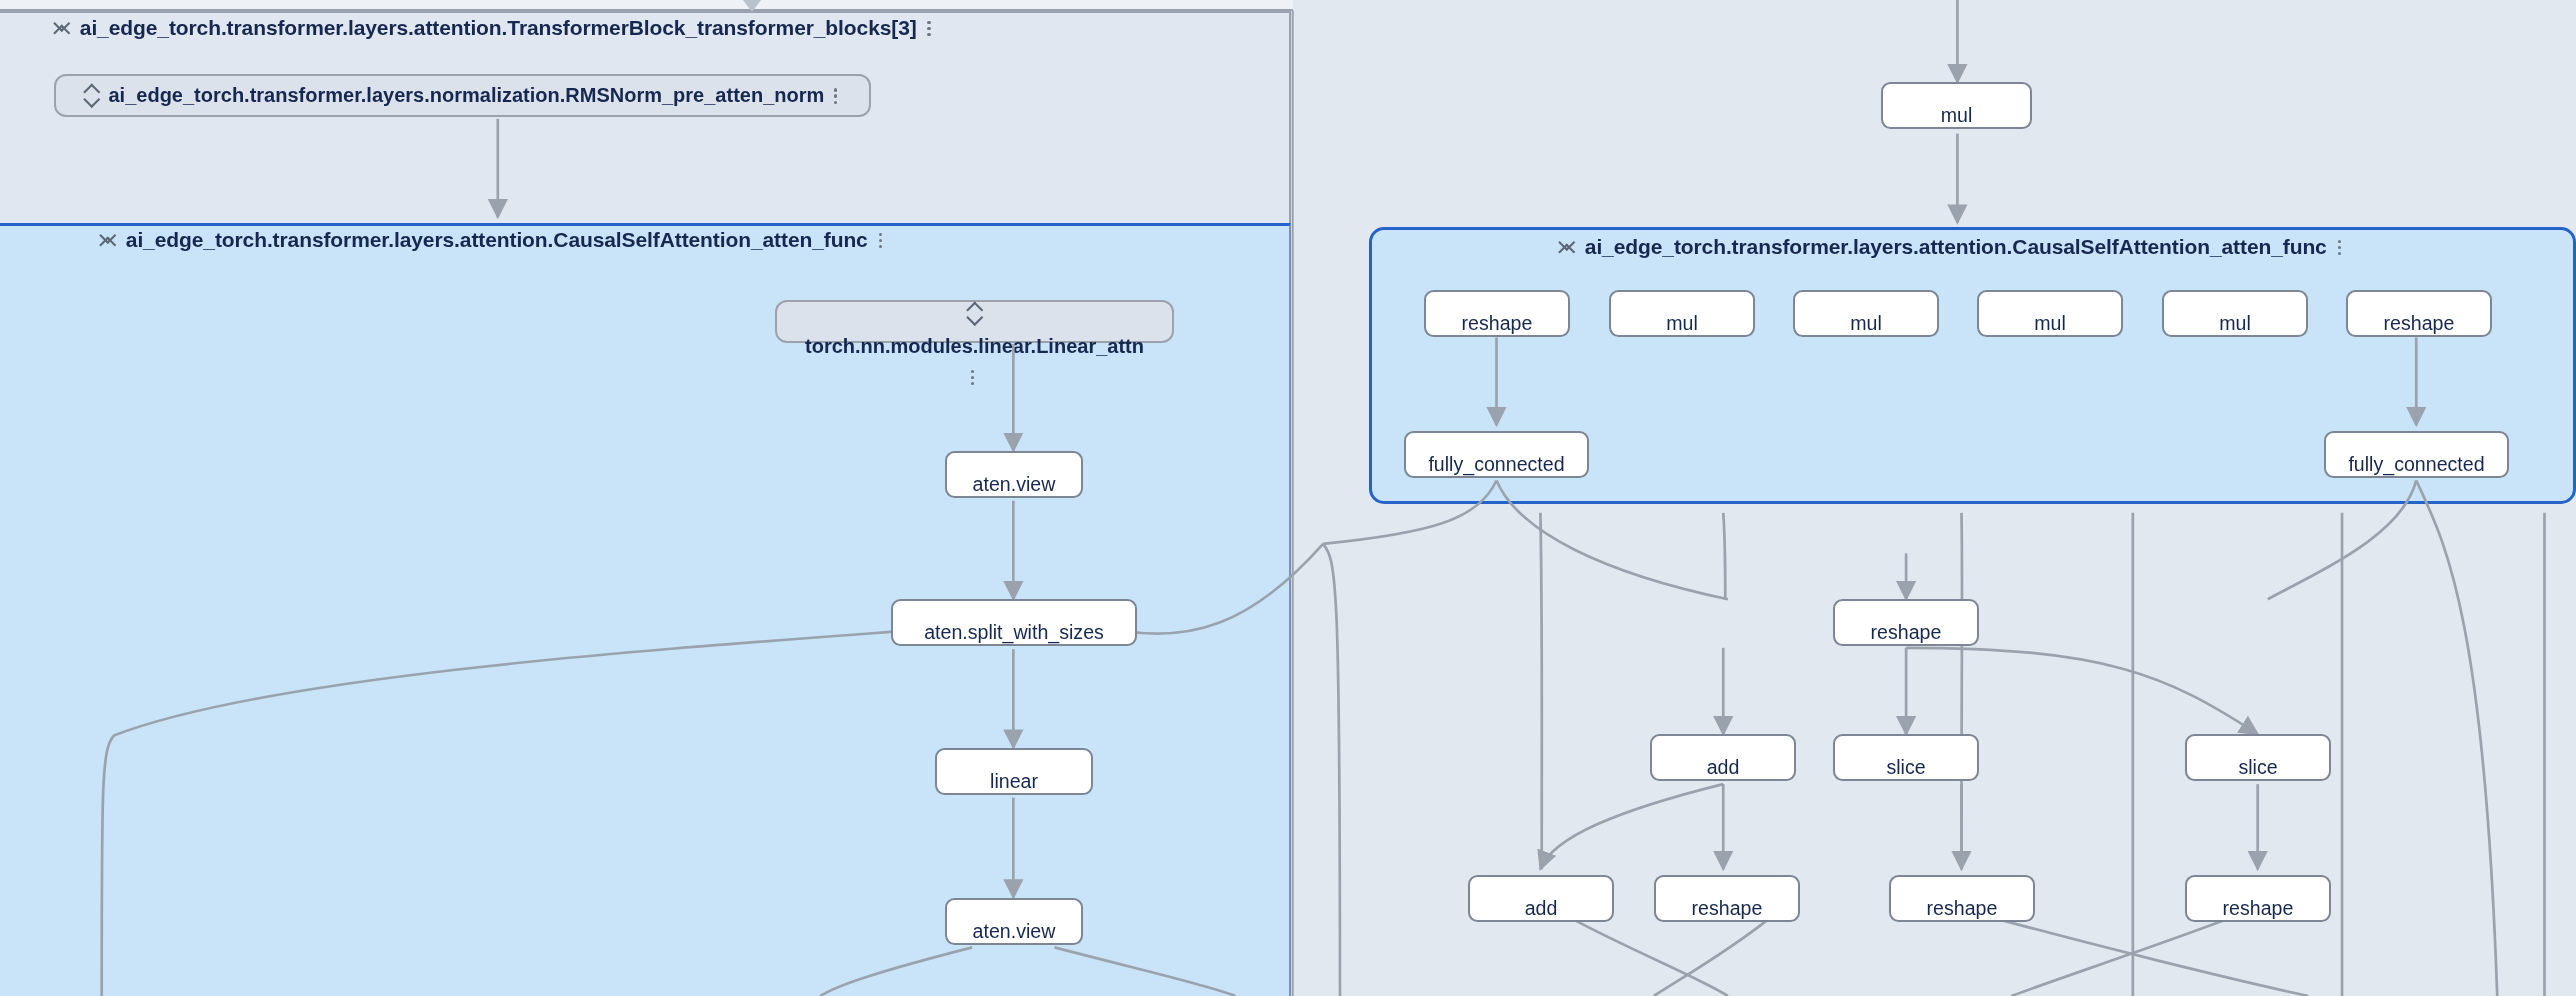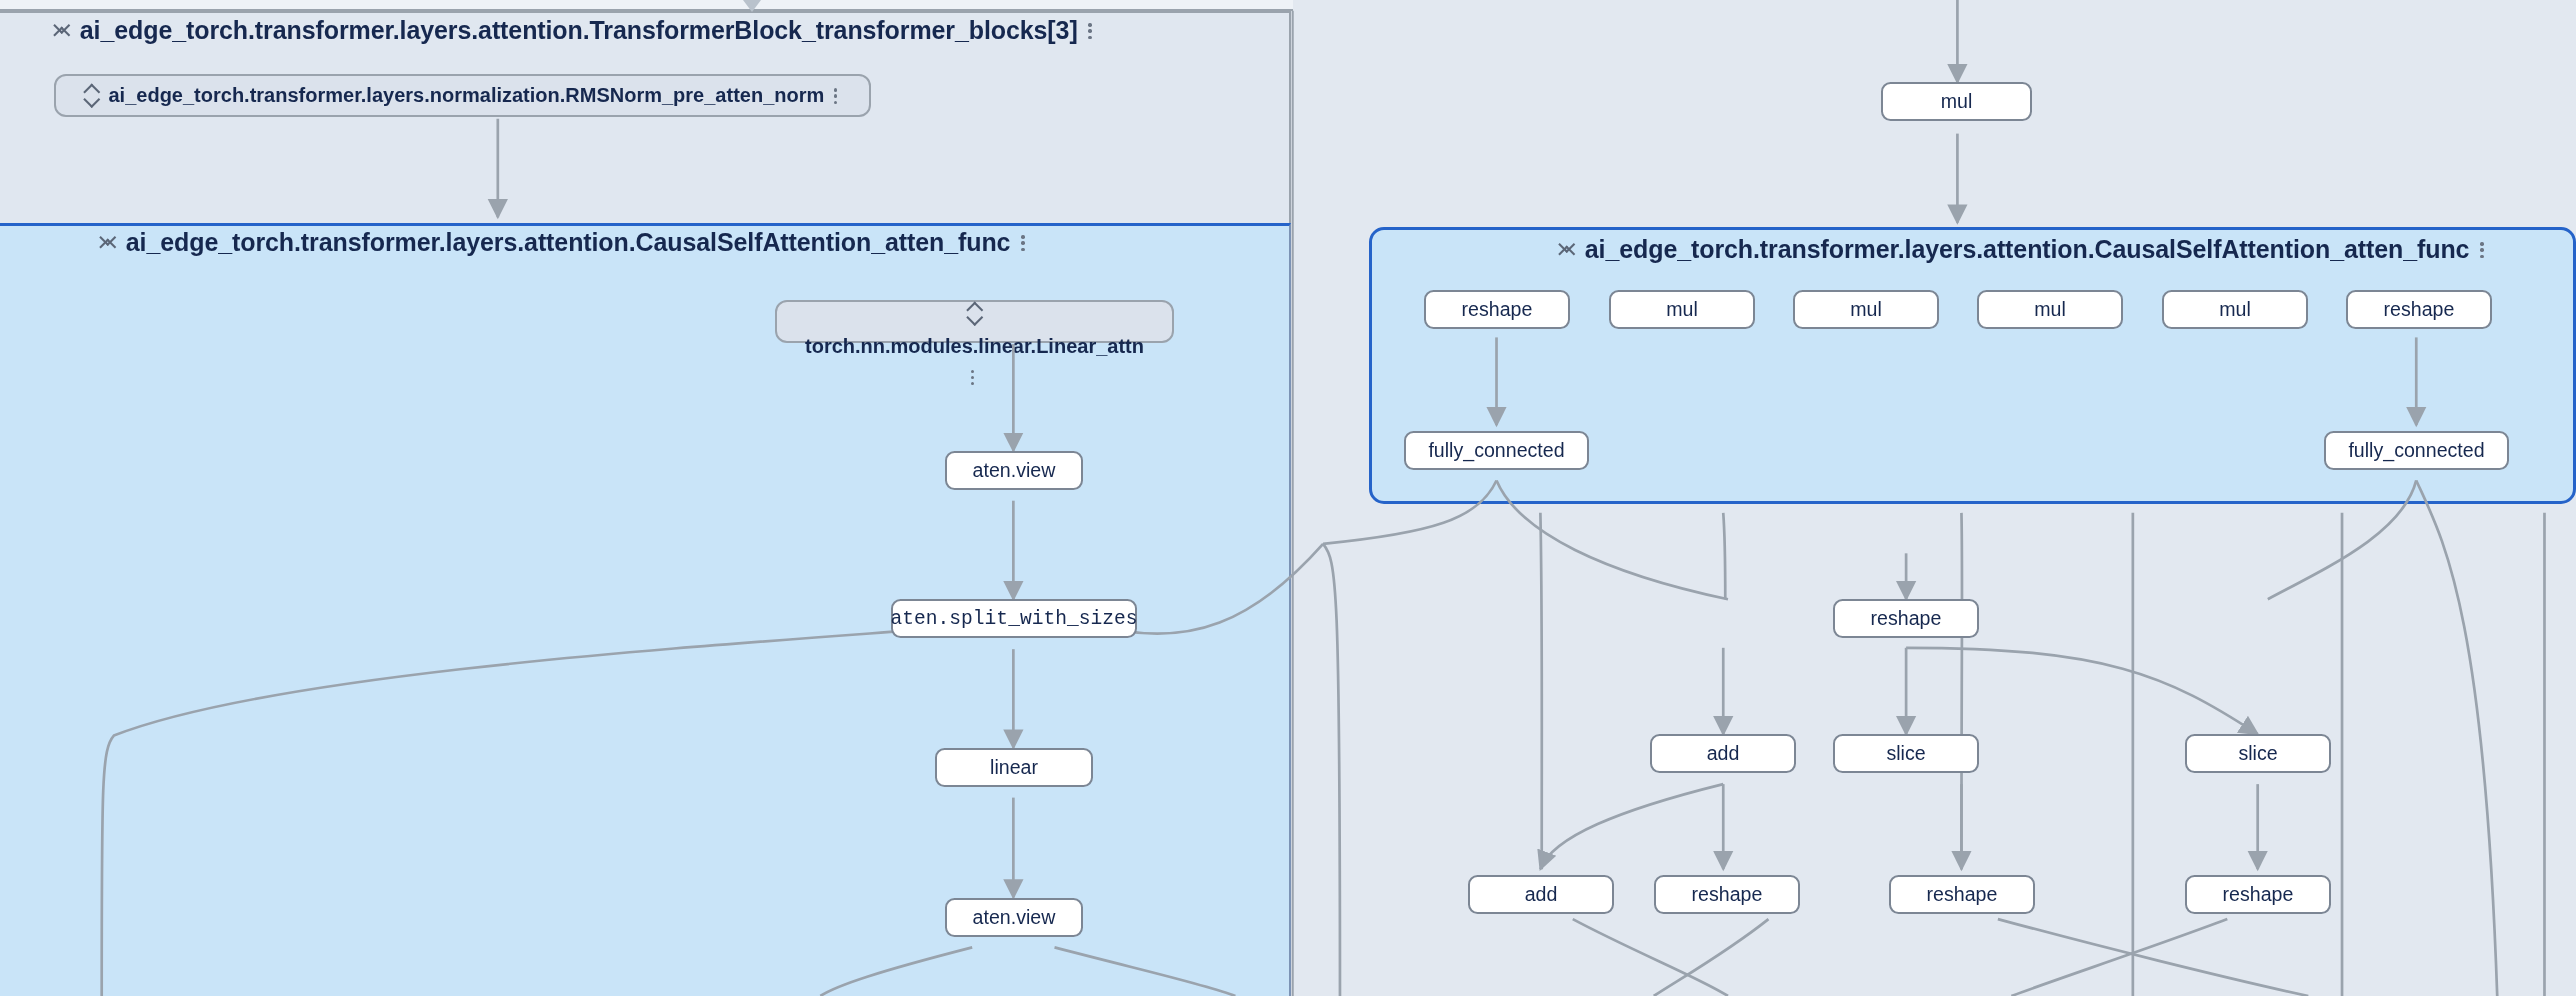--- a/index.html
+++ b/index.html
@@ -24,21 +24,21 @@
     left:-4px;top:223px;width:1295px;height:783px;
     background:#c9e4f8;border-top:3.4px solid #2563c9;border-right:2px solid #7c93b5;
   }
   .group-attn-right{
     left:1369px;top:227px;width:1207px;height:277px;
     background:#c9e4f8;border:3.4px solid #2563c9;border-radius:15px;
   }
 
   .group-title{
     position:absolute;display:flex;align-items:center;gap:10.8px;
-    white-space:nowrap;font-size:25px;font-weight:700;color:#16284f;letter-spacing:-0.1px;
+    white-space:nowrap;font-size:21px;font-weight:700;color:#16284f;letter-spacing:-0.1px;
   }
   .title-left-outer{left:54px;top:16px;}
   .title-left-attn{left:100px;top:228px;}
   .title-right-attn{left:1559px;top:15px;}
 
   
   .ico-collapse{
     display:inline-block;width:15px;height:23px;position:relative;flex:0 0 auto;
   }
   .ico-collapse::before,.ico-collapse::after{
@@ -65,23 +65,23 @@
   
   .pill{
     position:absolute;box-sizing:border-box;display:flex;align-items:center;gap:9.5px;
     padding:0 28px;height:43px;border-radius:12px;
     background:#dbe2ec;border:2px solid #9aa3ad;
     font-size:20px;font-weight:700;white-space:nowrap;color:#16284f;
   }
 
   
   .op{
-    position:absolute;box-sizing:border-box;display:flex;align-items:center;justify-content:center;
+    position:absolute;box-sizing:border-box;display:flex;align-items:flex-end;justify-content:center;
     background:#ffffff;border:2px solid #7c8694;border-radius:9.5px;
-    font-size:19.6px;font-weight:400;color:#16284f;white-space:nowrap;height:39px;
+    font-size:19.6px;font-weight:400;color:#16284f;white-space:nowrap;height:47px;
   }
 
   
   .topstrip{
     position:absolute;left:0;top:0;width:1293px;height:10.8px;background:#eef2f7;
     border-bottom:2px solid #9aa3ad;box-sizing:border-box;
   }
   .top-notch{
     position:absolute;left:743px;top:0px;width:0;height:0;
     border-left:9.5px solid transparent;border-right:9.5px solid transparent;
@@ -219,21 +219,21 @@
       <path d="M2960,1362 C3100,1400 3300,1450 3420,1476"></path>
       <path d="M3300,1362 C3200,1400 3050,1450 2980,1476"></path>
 
       <path d="M1915,16 L1915,1476" stroke="#9aa3ad" stroke-width="3"></path>
     </g>
   </svg>
 
   <div class="op" style="left:945px;top:451px;width:138px;">
     <span>aten.view</span>
   </div>
-  <div class="op" style="left:891px;top:599px;width:246px;font-family:Liberation Mono, monospace;">
+  <div class="op" style="left:891px;top:599px;width:246px;">
     <span>aten.split_with_sizes</span>
   </div>
   <div class="op" style="left:935px;top:748px;width:158px;">
     <span>linear</span>
   </div>
   <div class="op" style="left:945px;top:898px;width:138px;">
     <span>aten.view</span>
   </div>
 
   <div class="op" style="left:1881px;top:82px;width:151px;">

